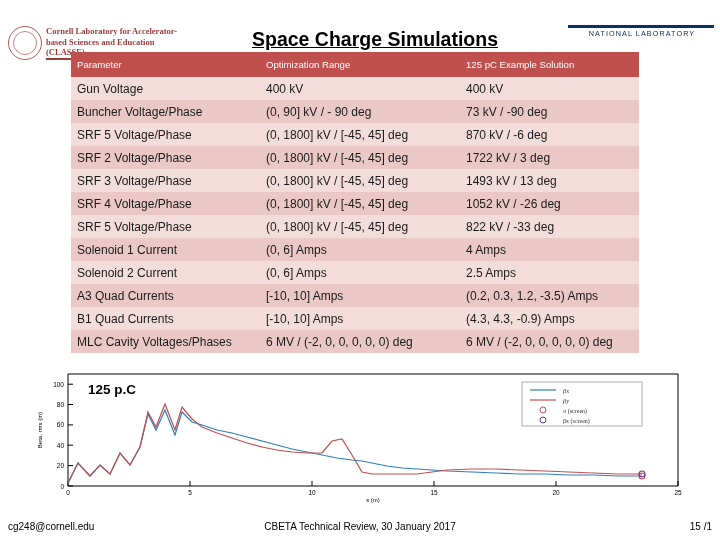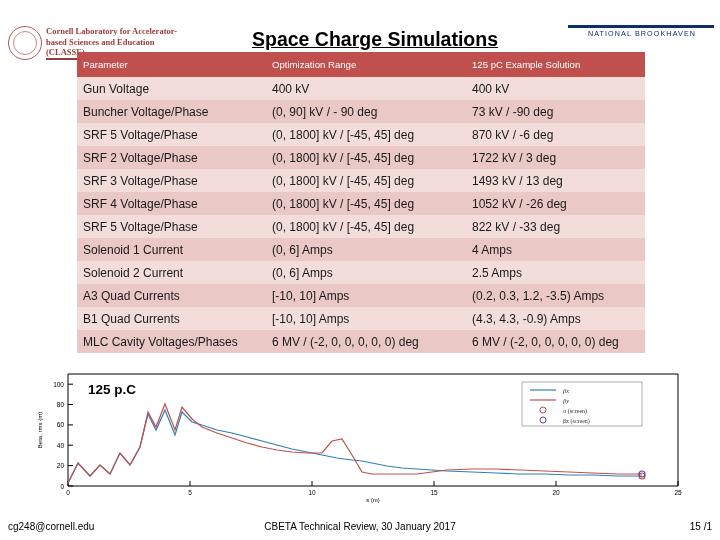--- a/index.html
+++ b/index.html
@@ -108,21 +108,21 @@
   .bnl-bar {
     width: 146px;
     height: 3px;
     background: #0b2f6b;
     margin-top: 1px;
   }
 
   
   .table-wrap {
     position: absolute;
-    left: 77px;
+    left: 71px;
     top: 52px;
     width: 568px;
   }
   table.params {
     border-collapse: collapse;
     width: 568px;
     table-layout: fixed;
   }
   table.params th,
   table.params td {
@@ -210,21 +210,21 @@
   <div class="cornell-logo">
     <div class="cornell-seal"></div>
     <div class="cornell-text">Cornell Laboratory for Accelerator-based Sciences and Education (CLASSE)</div>
     <div class="cornell-rule"></div>
   </div>
 
   <div class="slide-title">Space Charge Simulations</div>
 
   <div class="bnl-logo">
     <div class="bnl-bar"></div>
-    <div class="bnl-sub">NATIONAL BROOKHAVEN</div>
+    <div class="bnl-sub">NATIONAL LABORATORY</div>
   </div>
 </div>
 
 <div class="table-wrap">
   <table class="params">
     <colgroup>
       <col class="col1">
         <col class="col2">
         <col class="col3">
     </colgroup>

